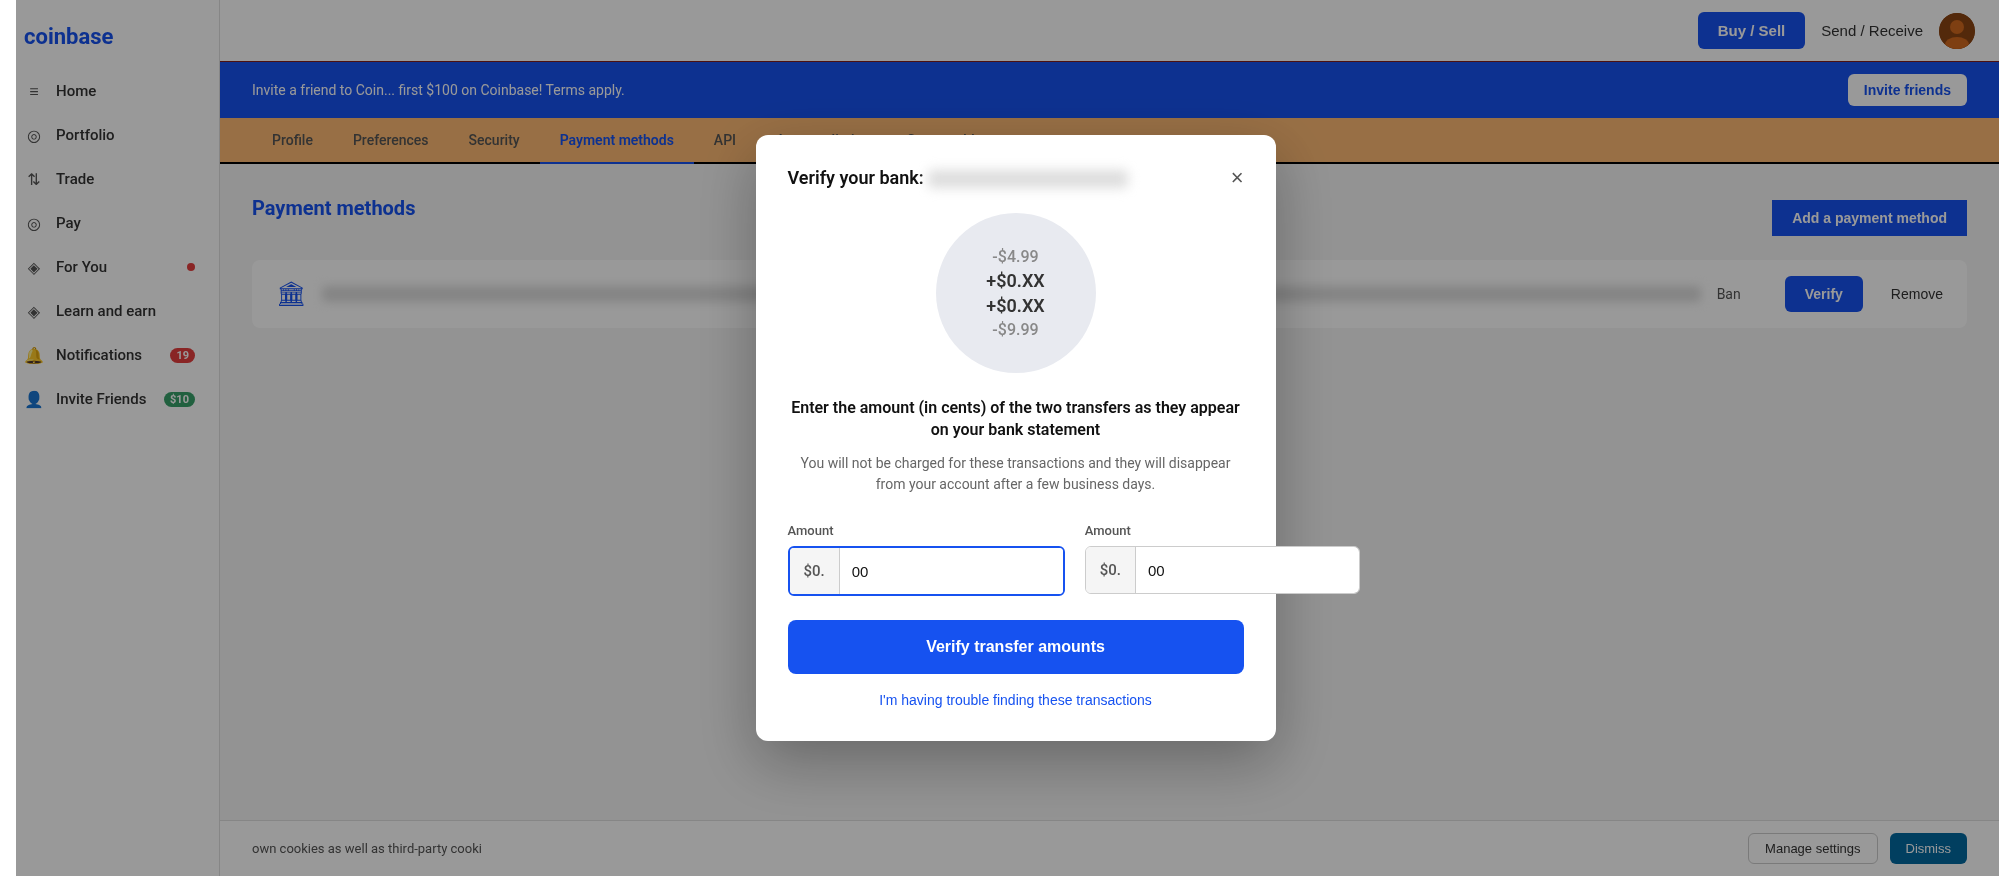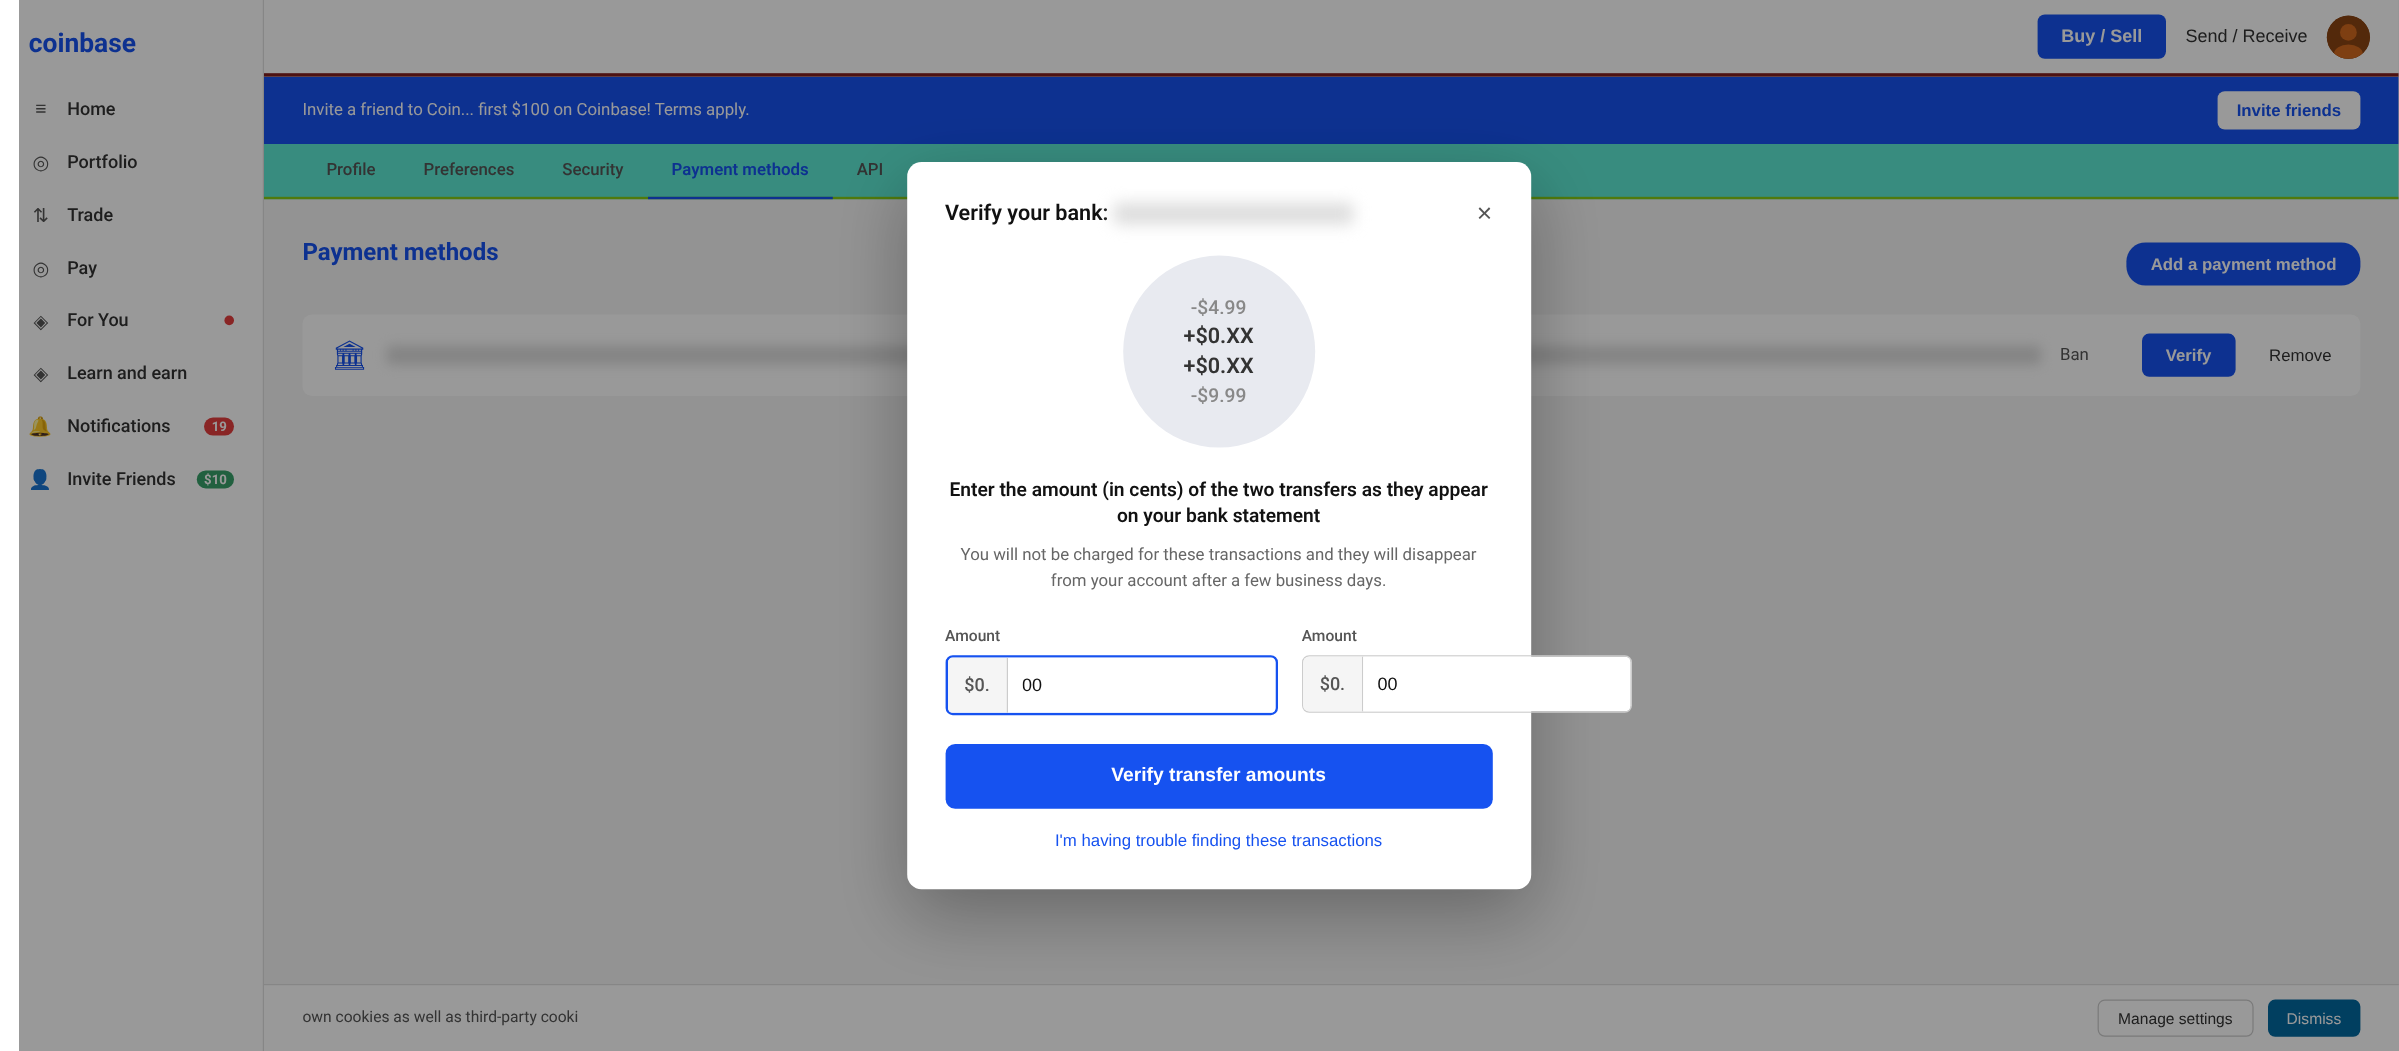--- a/index.html
+++ b/index.html
@@ -14,51 +14,51 @@
     .sidebar-item { display: flex; align-items: center; gap: 12px; padding: 12px 24px; cursor: pointer; color: #333; font-size: 15px; font-weight: 500; position: relative; }
     .sidebar-item .icon { width: 20px; height: 20px; display: flex; align-items: center; justify-content: center; color: #555; font-size: 16px; }
     .sidebar-item .badge { background: #e53e3e; color: #fff; border-radius: 10px; font-size: 11px; font-weight: 700; padding: 1px 6px; margin-left: auto; }
     .sidebar-item .badge-green { background: #38a169; color: #fff; border-radius: 10px; font-size: 11px; font-weight: 700; padding: 1px 6px; margin-left: auto; }
     .sidebar-item .dot { width: 8px; height: 8px; background: #e53e3e; border-radius: 50%; margin-left: auto; }
 
     
     .main { flex: 1; display: flex; flex-direction: column; overflow: hidden; }
 
     
-    .header { display: flex; align-items: center; justify-content: flex-end; padding: 12px 24px; background: #fff; border-bottom: 3px solid #7f1d1d; gap: 16px; }
+    .header { display: flex; align-items: center; justify-content: flex-end; padding: 12px 24px; background: #fff; border-bottom: 1px solid #7f1d1d; gap: 16px; }
     .header-buy-sell { background: #1652f0; color: #fff; border: none; border-radius: 6px; padding: 10px 20px; font-size: 15px; font-weight: 600; cursor: pointer; }
     .header-send-receive { background: transparent; color: #333; border: none; font-size: 15px; font-weight: 500; cursor: pointer; }
     .header-avatar { width: 36px; height: 36px; border-radius: 50%; background: #8B4513; display: flex; align-items: center; justify-content: center; overflow: hidden; }
 
     
     .content { flex: 1; overflow-y: auto; background: #f5f5f5; }
 
     
     .settings-header { background: #fff; padding: 24px 32px 0; }
     .settings-title { font-size: 22px; font-weight: 700; color: #111; margin-bottom: 16px; }
 
     
     .banner { background: #1652f0; color: #fff; padding: 12px 32px; display: flex; align-items: center; justify-content: space-between; font-size: 14px; }
     .banner-invite-btn { background: #fff; color: #1652f0; border: none; border-radius: 6px; padding: 8px 16px; font-weight: 600; cursor: pointer; font-size: 14px; }
 
     
-    .settings-tabs { background: #5eead4; border-bottom: 2px solid #84cc16; padding: 0 32px; display: flex; gap: 0; }
+    .settings-tabs { background: #fdba74; border-bottom: 2px solid #000000; padding: 0 32px; display: flex; gap: 0; }
     .settings-tab { padding: 14px 20px; font-size: 14px; color: #555; cursor: pointer; border-bottom: 2px solid transparent; margin-bottom: -2px; font-weight: 500; }
     .settings-tab.active { color: #1652f0; border-bottom: 2px solid #1652f0; font-weight: 600; }
 
     
     .payment-section { padding: 32px; }
     .payment-title { font-size: 20px; font-weight: 700; color: #1652f0; margin-bottom: 20px; }
     .payment-row { background: #fff; border-radius: 8px; padding: 16px 24px; display: flex; align-items: center; gap: 16px; }
     .bank-icon { color: #1652f0; font-size: 24px; }
     .bank-name { flex: 1; color: #555; font-size: 14px; }
     .payment-actions { display: flex; gap: 28px; align-items: center; margin-left: auto; padding-left: 28px; }
     .btn-verify { background: #1652f0; color: #fff; border: none; border-radius: 6px; padding: 10px 20px; font-size: 14px; font-weight: 600; cursor: pointer; }
     .btn-remove { background: transparent; color: #333; border: none; font-size: 14px; font-weight: 500; cursor: pointer; }
-    .btn-add-payment { background: #1652f0; color: #fff; border: none; border-radius: 16px; padding: 10px 20px; font-size: 14px; font-weight: 600; cursor: pointer; }
+    .btn-add-payment { background: #1652f0; color: #fff; border: none; border-radius: 0; padding: 10px 20px; font-size: 14px; font-weight: 600; cursor: pointer; }
 
     
     .cookie-bar { background: #fff; border-top: 1px solid #e0e0e0; padding: 12px 32px; display: flex; align-items: center; justify-content: space-between; font-size: 13px; color: #555; position: fixed; bottom: 0; left: 220px; right: 0; }
     .cookie-actions { display: flex; gap: 12px; }
     .btn-manage { background: transparent; color: #333; border: 1px solid #ccc; border-radius: 6px; padding: 4px 16px; font-size: 13px; cursor: pointer; }
     .btn-dismiss { background: #0369a1; color: #fff; border: none; border-radius: 6px; padding: 8px 16px; font-size: 13px; cursor: pointer; }
 
     
     .modal-overlay { position: fixed; top: 0; left: 16px; width: 100%; height: 100%; background: rgba(0,0,0,0.4); display: flex; align-items: center; justify-content: center; z-index: 1000; }
     .modal { background: #fff; border-radius: 12px; width: 520px; max-width: 95vw; padding: 32px; position: relative; box-shadow: 0 20px 60px rgba(0,0,0,0.3); }

